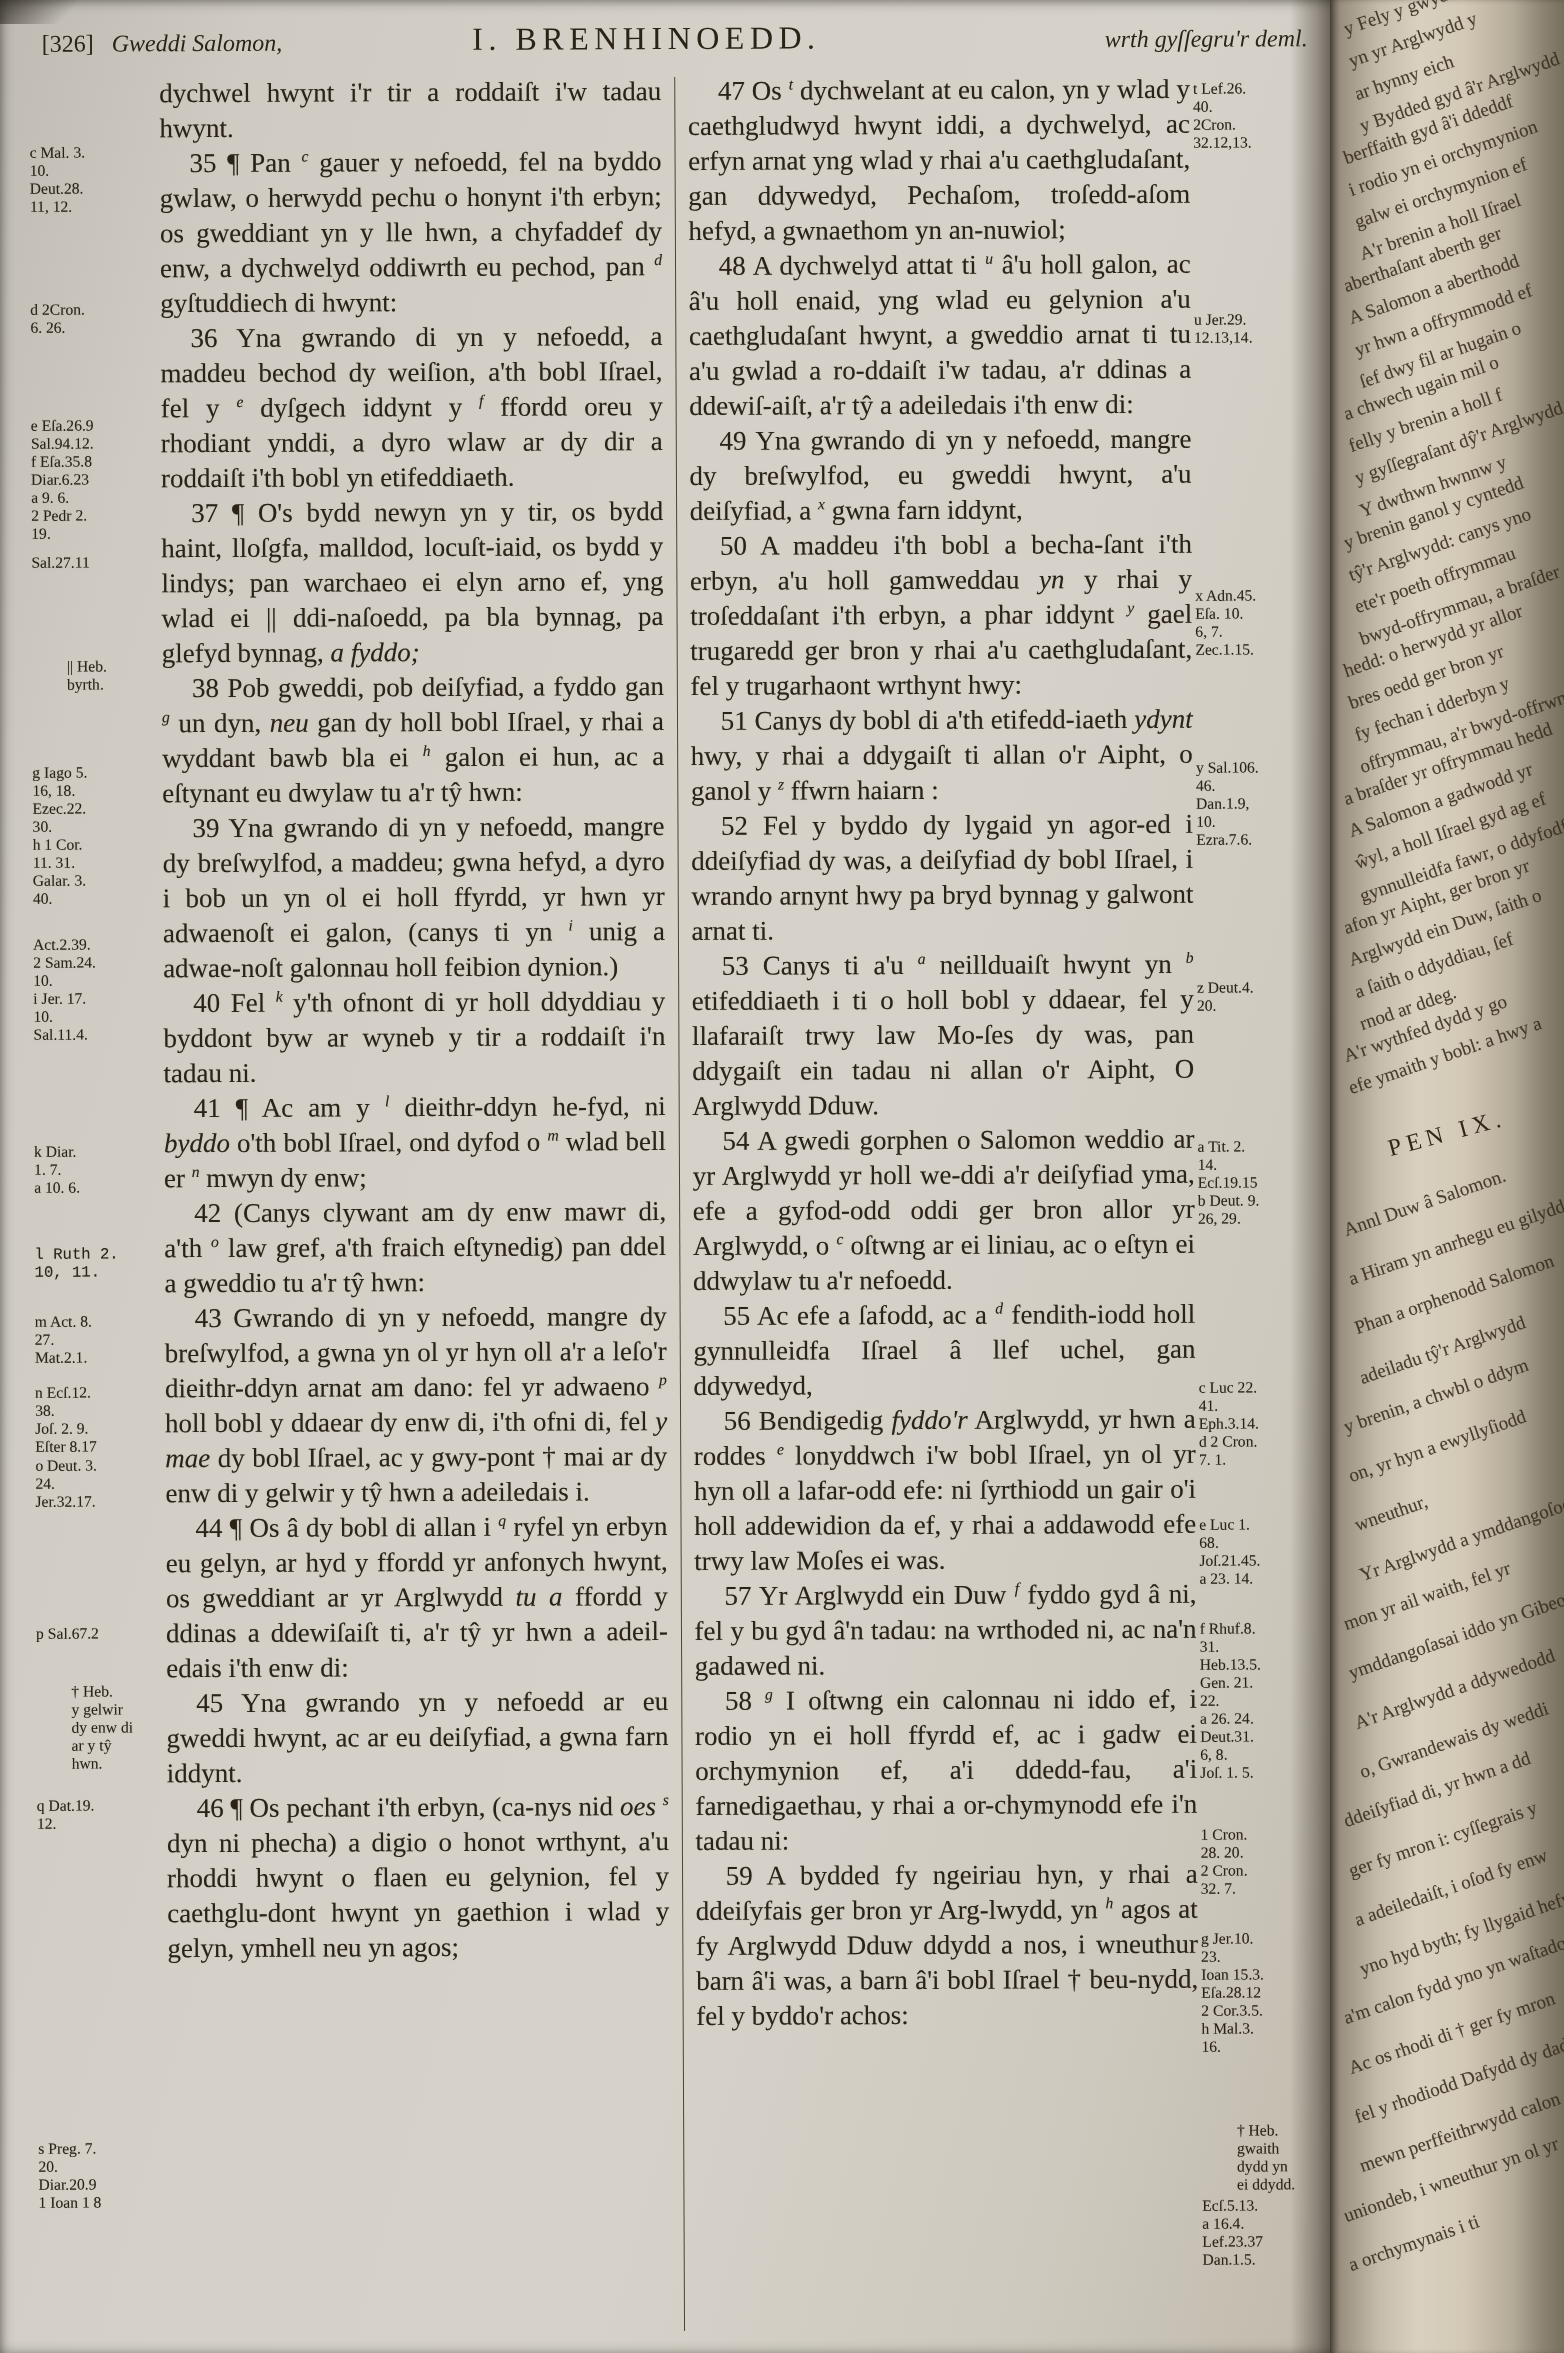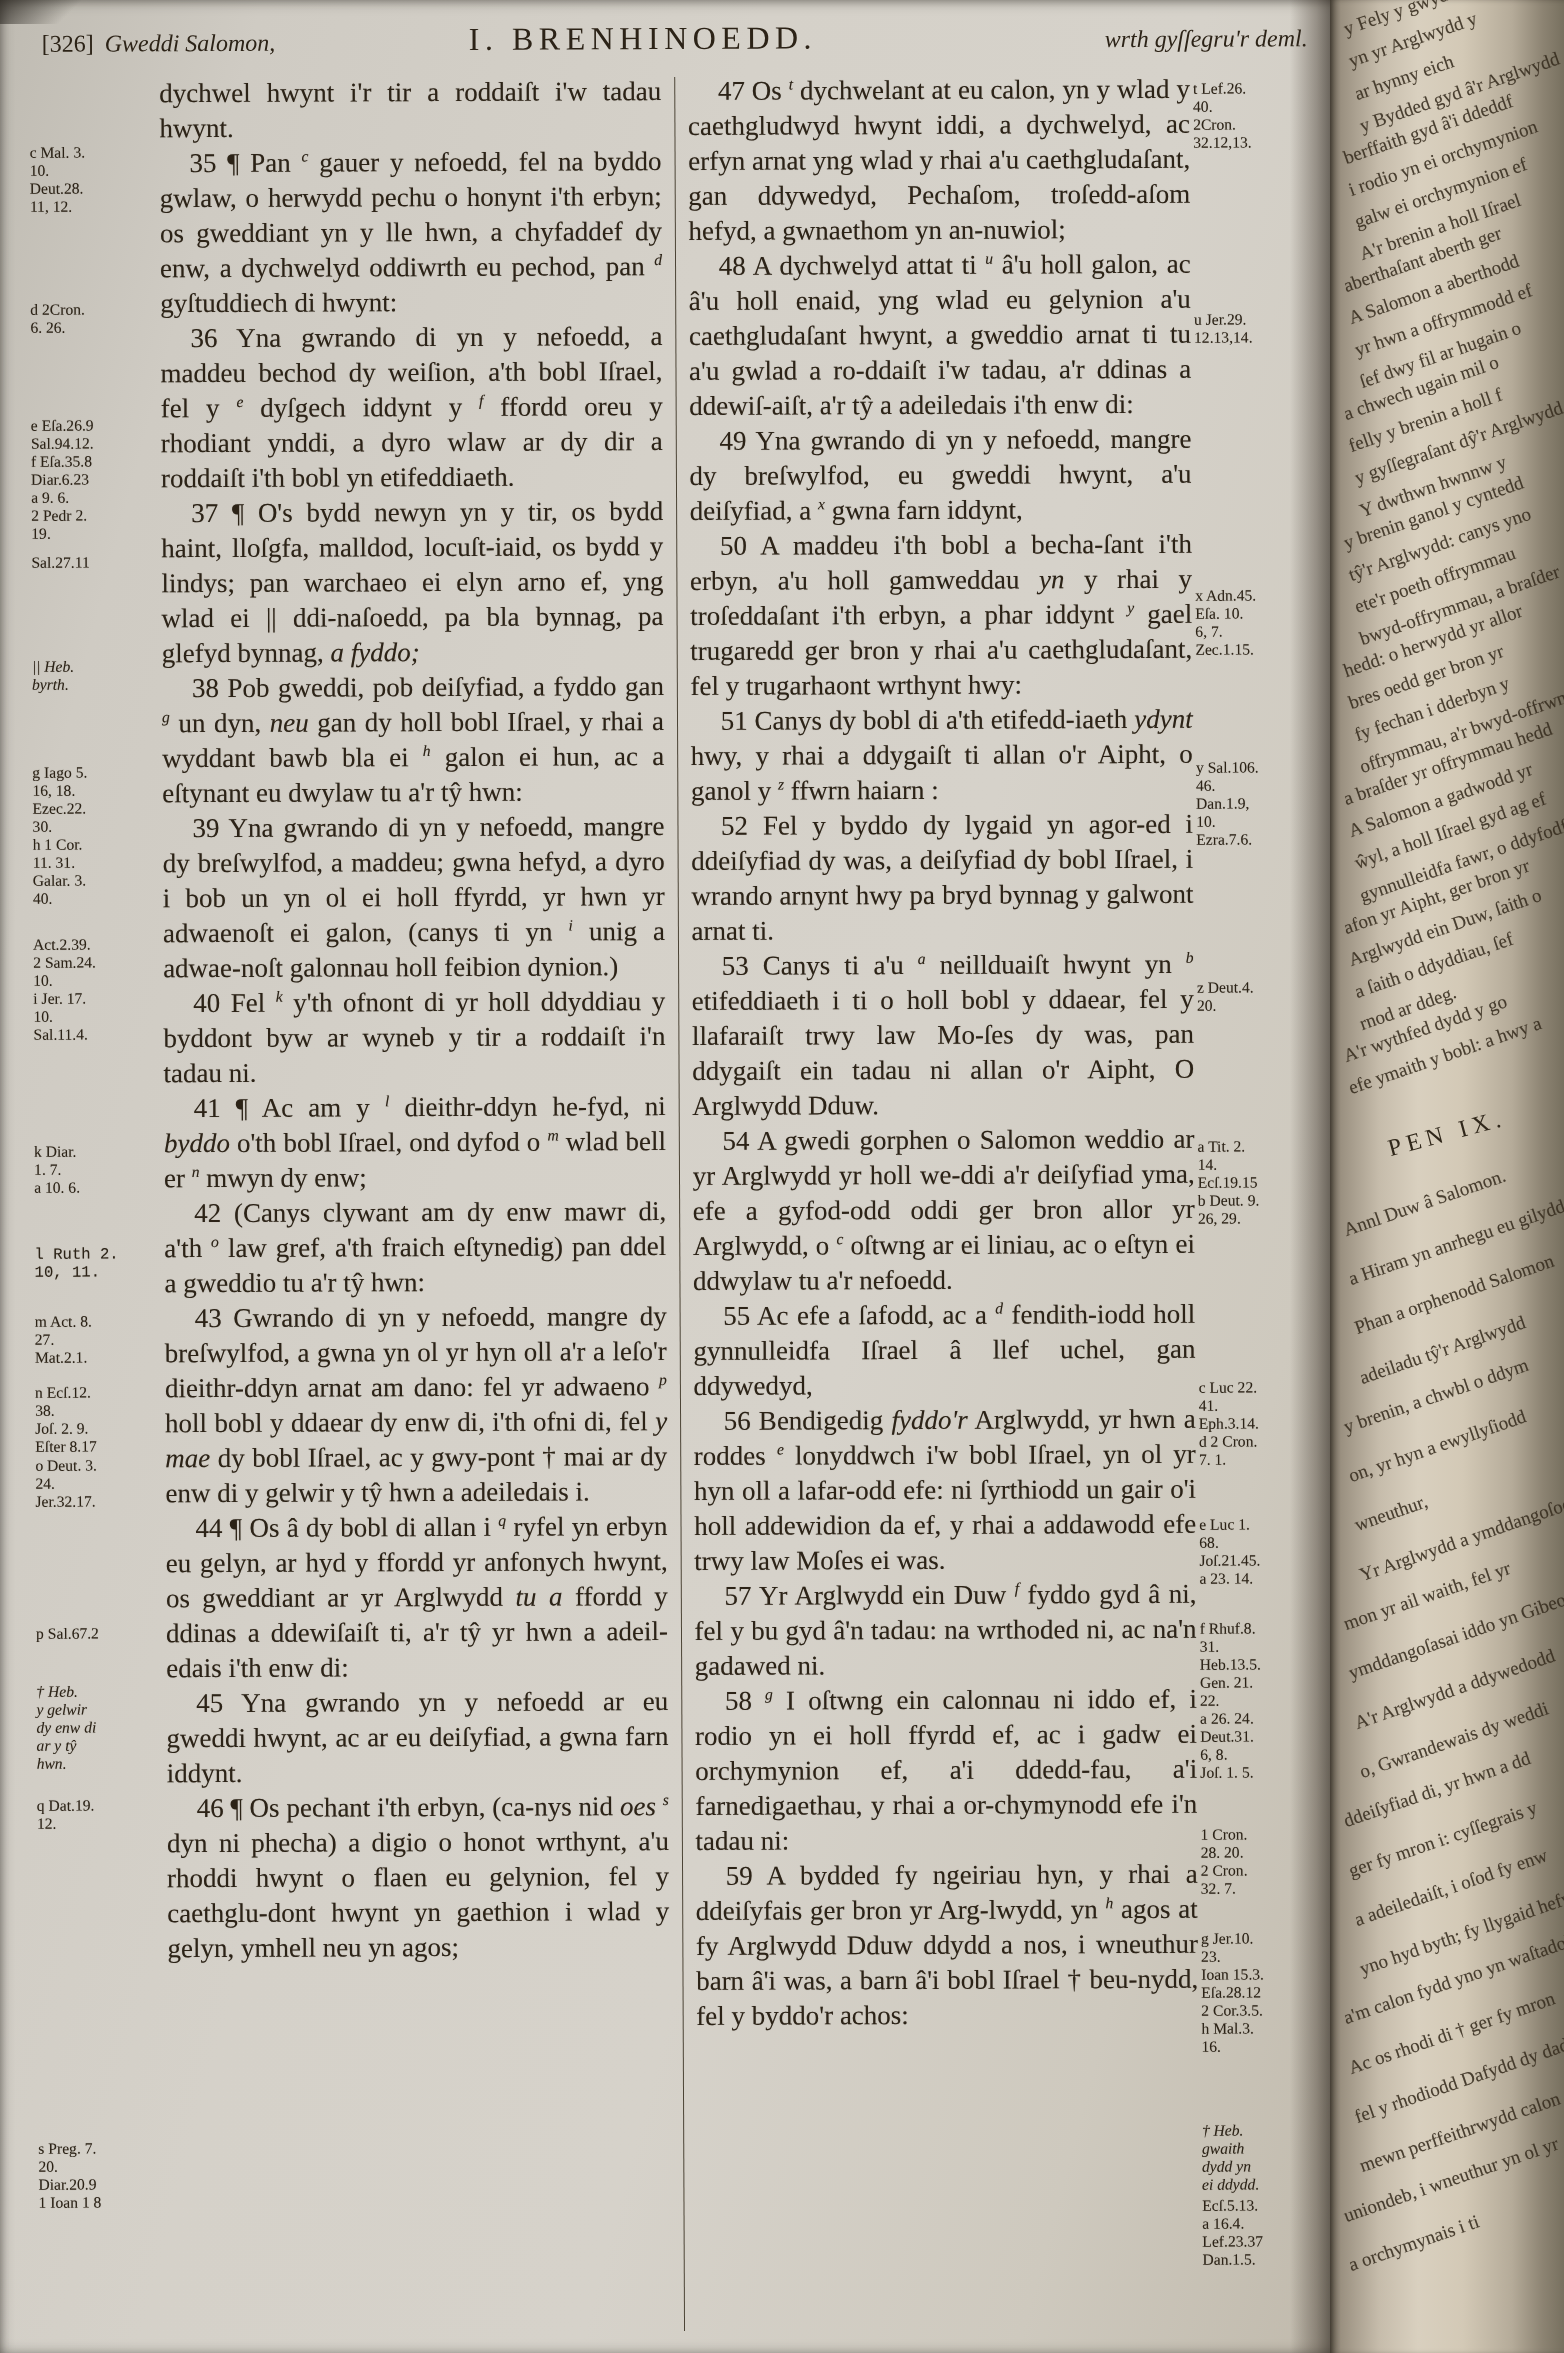--- a/index.html
+++ b/index.html
@@ -12,36 +12,36 @@
   .paper{
     position:absolute;inset:0;
     background:linear-gradient(105deg,#bfbbb2 0%,#cfcbc3 12%,#d5d1c9 35%,#d6d2ca 55%,#cec9be 75%,#beb7a9 92%,#b0a899 100%);
     box-shadow:inset 0 6.3px 12.5px -6.3px rgba(20,16,10,.55), inset 7.8px 0 14px -7.8px rgba(20,16,10,.45), inset 0 -7.8px 14px -7.8px rgba(20,16,10,.35);
   }
   .corner-tl{position:absolute;left:0;top:0;width:86px;height:23.5px;
     background:linear-gradient(135deg,rgba(50,46,40,.85),rgba(50,46,40,0) 75%);}
   .content{position:absolute;left:31px;top:20.3px;width:1288px;transform:rotate(-0.25deg);}
   .pg-header{display:flex;align-items:baseline;justify-content:space-between;padding:0 6.3px 0 15.6px;height:49px;}
   .hdr-left{font-style:italic;font-size:24px;white-space:nowrap;}
-  .hdr-left .bracket{font-style:normal;margin-right:11px;}
+  .hdr-left .bracket{font-style:normal;margin-right:18px;}
   .hdr-center{font-size:32px;letter-spacing:5.5px;white-space:nowrap;transform:translateX(-47px);}
   .hdr-right{font-style:italic;font-size:24px;white-space:nowrap;}
   .body-wrap{position:relative;display:flex;margin-top:4.7px;}
   .lmargin{width:133px;position:relative;flex:none;}
   .rmargin{width:117px;position:relative;flex:none;padding-left:7.8px;}
   .col{width:502px;flex:none;text-align:justify;}
   .col-rule{width:1.6px;flex:none;background:#4c4436;margin:3.1px 12.5px 0 12.5px;min-height:2254px;}
   .verse{margin:0;font-size:27px;line-height:35px;text-indent:30px;
     text-shadow:0 0 0.8px rgba(44,35,23,.35);}
   .verse.cont{text-indent:0;}
   .verse i{font-style:italic;}
   sup.ref{font-size:0.58em;font-style:italic;line-height:0;vertical-align:super;}
   .margin-note{position:absolute;left:3.1px;font-size:15.6px;line-height:18px;white-space:nowrap;
     text-shadow:0 0 0.8px rgba(44,35,23,.3);}
-  .margin-note.it{font-style:italic;}
+  .margin-note.it{margin-left:35px;}
   .fold{position:absolute;left:1290px;top:0;width:41px;height:100%;
     background:linear-gradient(90deg,rgba(30,24,18,0) 0%,rgba(50,40,30,.38) 65%,rgba(35,28,20,.6) 100%);}
   .curl{position:absolute;left:1330px;top:0;width:235px;height:100%;overflow:hidden;
     background:linear-gradient(90deg,#6f6759 0px,#9a9080 11px,#c6bcab 49px,#d9d0bf 88px,#d3c9b6 133px,#b5ab99 182px,#8c8372 213px,#766f5e 235px);
     box-shadow:inset 4.7px 0 7.8px -3.1px rgba(20,15,10,.7);}
   .frag{position:absolute;font-size:19px;line-height:20.3px;color:#362c1e;white-space:nowrap;
     transform:rotate(-19deg);transform-origin:left top;opacity:.88;
     text-shadow:0 0 0.8px rgba(54,44,30,.4);}
   .curl-heading{position:absolute;top:1136px;left:55px;font-size:24px;letter-spacing:5.5px;
     color:#30271a;transform:rotate(-15deg);transform-origin:left top;white-space:nowrap;}

